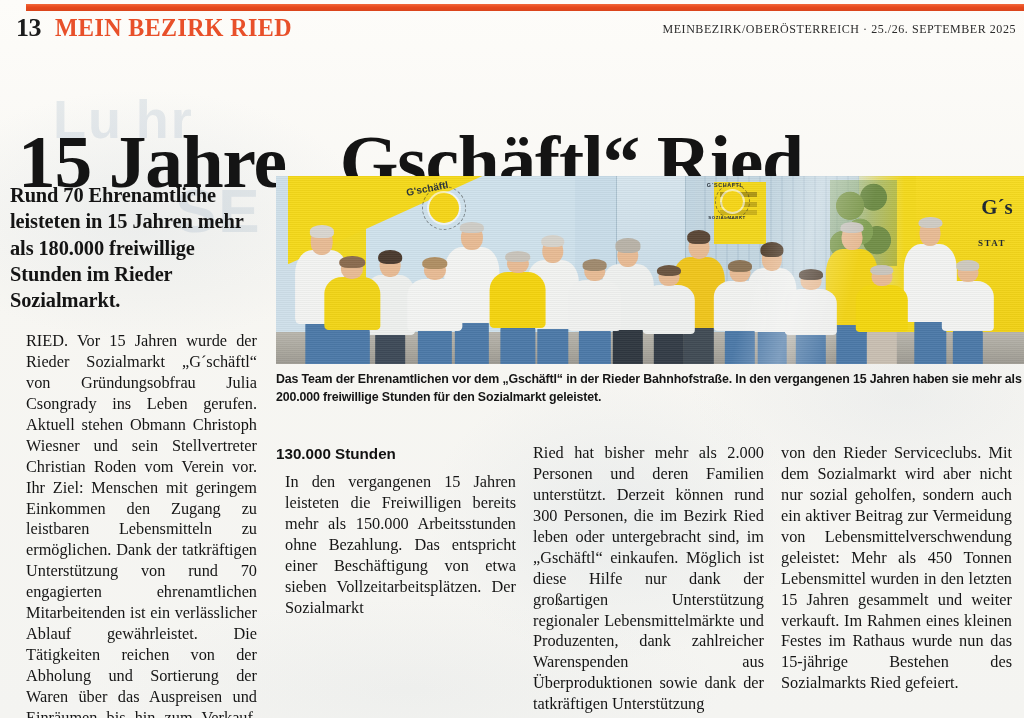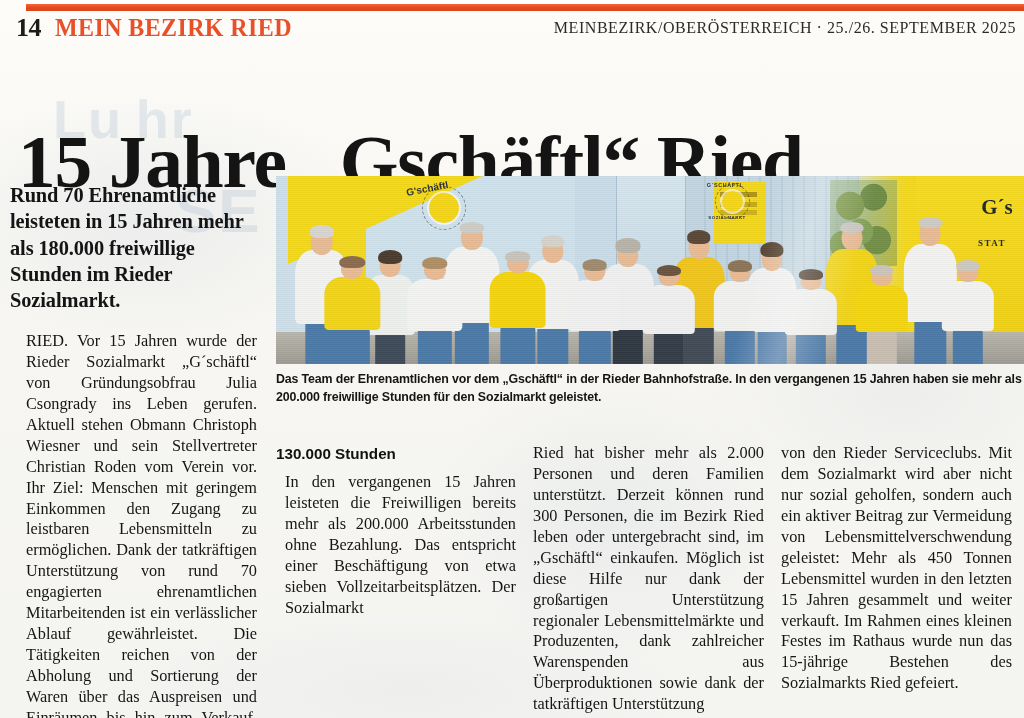--- a/index.html
+++ b/index.html
@@ -77,21 +77,21 @@
     font-weight: 700;
     font-size: 25px;
     letter-spacing: 0.4px;
     color: #e8502a;
     transform: scaleX(0.96);
     transform-origin: left center;
   }
   .masthead-meta {
     margin-left: auto;
     font-family: "Liberation Serif", serif;
-    font-size: 16px;
+    font-size: 12px;
     letter-spacing: 0.55px;
     color: #2b2b2b;
     white-space: nowrap;
     position: relative;
     top: -3px;
   }
 
   
   .headline {
     position: absolute;
@@ -295,21 +295,21 @@
 <div class="paper-texture"></div>
 
 <div class="bleed-ghost" style="left:28px; top:88px; font-size:54px;">Lu hr</div>
 <div class="bleed-ghost" style="left:150px; top:175px; font-size:62px;">SE</div>
 
 <div class="sheet">
 
   <div class="top-rule"></div>
 
   <div class="masthead">
-    <span class="page-number">14</span>
+    <span class="page-number">13</span>
     <span class="section-title">MEIN BEZIRK RIED</span>
     <span class="masthead-meta">MEINBEZIRK/OBERÖSTERREICH · 25./26. SEPTEMBER 2025</span>
   </div>
 
   <h1 class="headline">15 Jahre „Gschäftl“ Ried</h1>
 
   <div class="lead">Rund 70 Ehrenamtliche leisteten in 15 Jahren mehr als 180.000 freiwillige Stunden im Rieder Sozialmarkt.</div>
 
   <div class="photo">
     <div class="photo-inner">
@@ -452,21 +452,21 @@
     <span>Das Team der Ehrenamtlichen vor dem „Gschäftl“ in der Rieder Bahnhofstraße. In den vergangenen 15 Jahren haben sie mehr als 200.000 freiwillige Stunden für den Sozialmarkt geleistet.</span>
     
   </div>
 
   <div class="col" id="col1">
     <p>RIED. Vor 15 Jahren wurde der Rieder Sozialmarkt „G´schäftl“ von Gründungsobfrau Julia Csongrady ins Leben gerufen. Aktuell stehen Obmann Christoph Wiesner und sein Stellvertreter Christian Roden vom Verein vor. Ihr Ziel: Menschen mit geringem Einkommen den Zugang zu leistbaren Lebensmitteln zu ermöglichen. Dank der tatkräftigen Unterstützung von rund 70 engagierten ehrenamtlichen Mitarbeitenden ist ein verlässlicher Ablauf gewährleistet. Die Tätigkeiten reichen von der Abholung und Sortierung der Waren über das Auspreisen und Einräumen bis hin zum Verkauf. Dabei bleibt</p>
   </div>
 
   <div class="col" id="col2">
     <h2 class="subhead">130.000 Stunden</h2>
-    <p>In den vergangenen 15 Jahren leisteten die Freiwilligen bereits mehr als 200.000 Arbeitsstunden ohne Bezahlung. Das entspricht einer Beschäftigung von etwa sieben Vollzeitarbeitsplätzen. Der Sozialmarkt</p>
+    <p>In den vergangenen 15 Jahren leisteten die Freiwilligen bereits mehr als 150.000 Arbeitsstunden ohne Bezahlung. Das entspricht einer Beschäftigung von etwa sieben Vollzeitarbeitsplätzen. Der Sozialmarkt</p>
   </div>
 
   <div class="col" id="col3">
     <p>Ried hat bisher mehr als 2.000 Personen und deren Familien unterstützt. Derzeit können rund 300 Personen, die im Bezirk Ried leben oder untergebracht sind, im „Gschäftl“ einkaufen. Möglich ist diese Hilfe nur dank der großartigen Unterstützung regionaler Lebensmittelmärkte und Produzenten, dank zahlreicher Warenspenden aus Überproduktionen sowie dank der tatkräftigen Unterstützung</p>
   </div>
 
   <div class="col" id="col4">
     <p>von den Rieder Serviceclubs. Mit dem Sozialmarkt wird aber nicht nur sozial geholfen, sondern auch ein aktiver Beitrag zur Vermeidung von Lebensmittelverschwendung geleistet: Mehr als 450 Tonnen Lebensmittel wurden in den letzten 15 Jahren gesammelt und weiter verkauft. Im Rahmen eines kleinen Festes im Rathaus wurde nun das 15-jährige Bestehen des Sozialmarkts Ried gefeiert.</p>
   </div>
 

